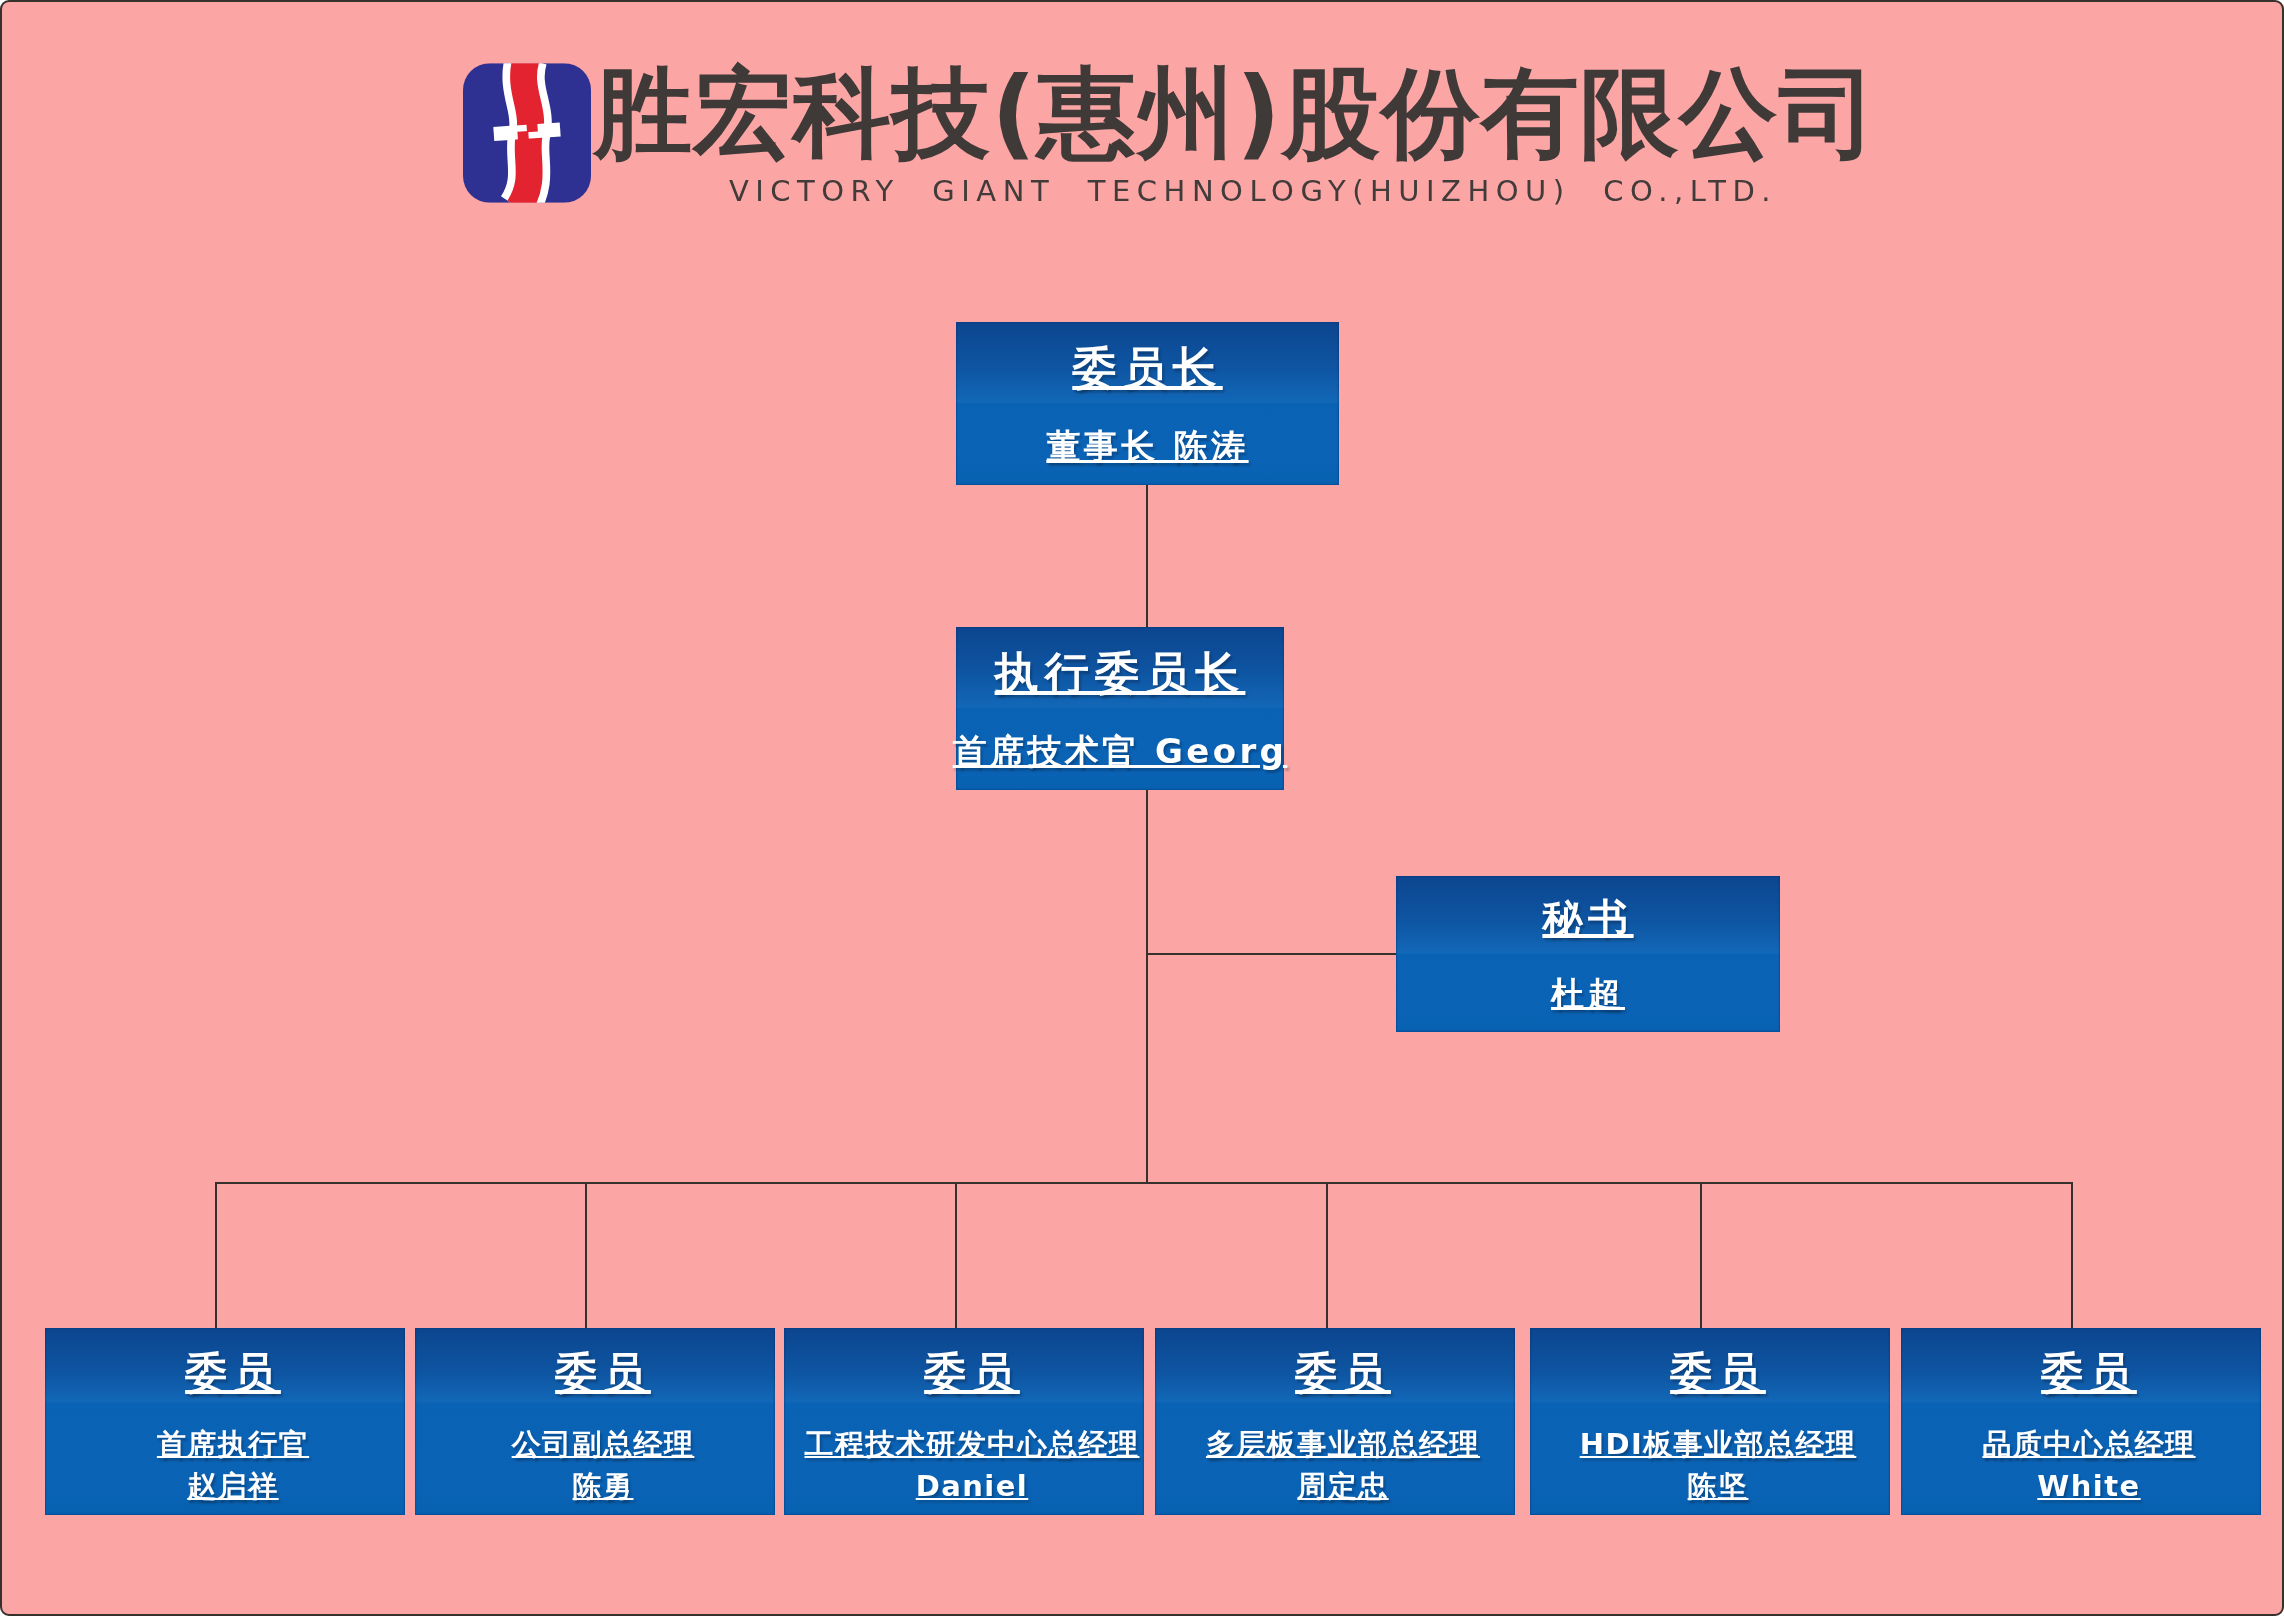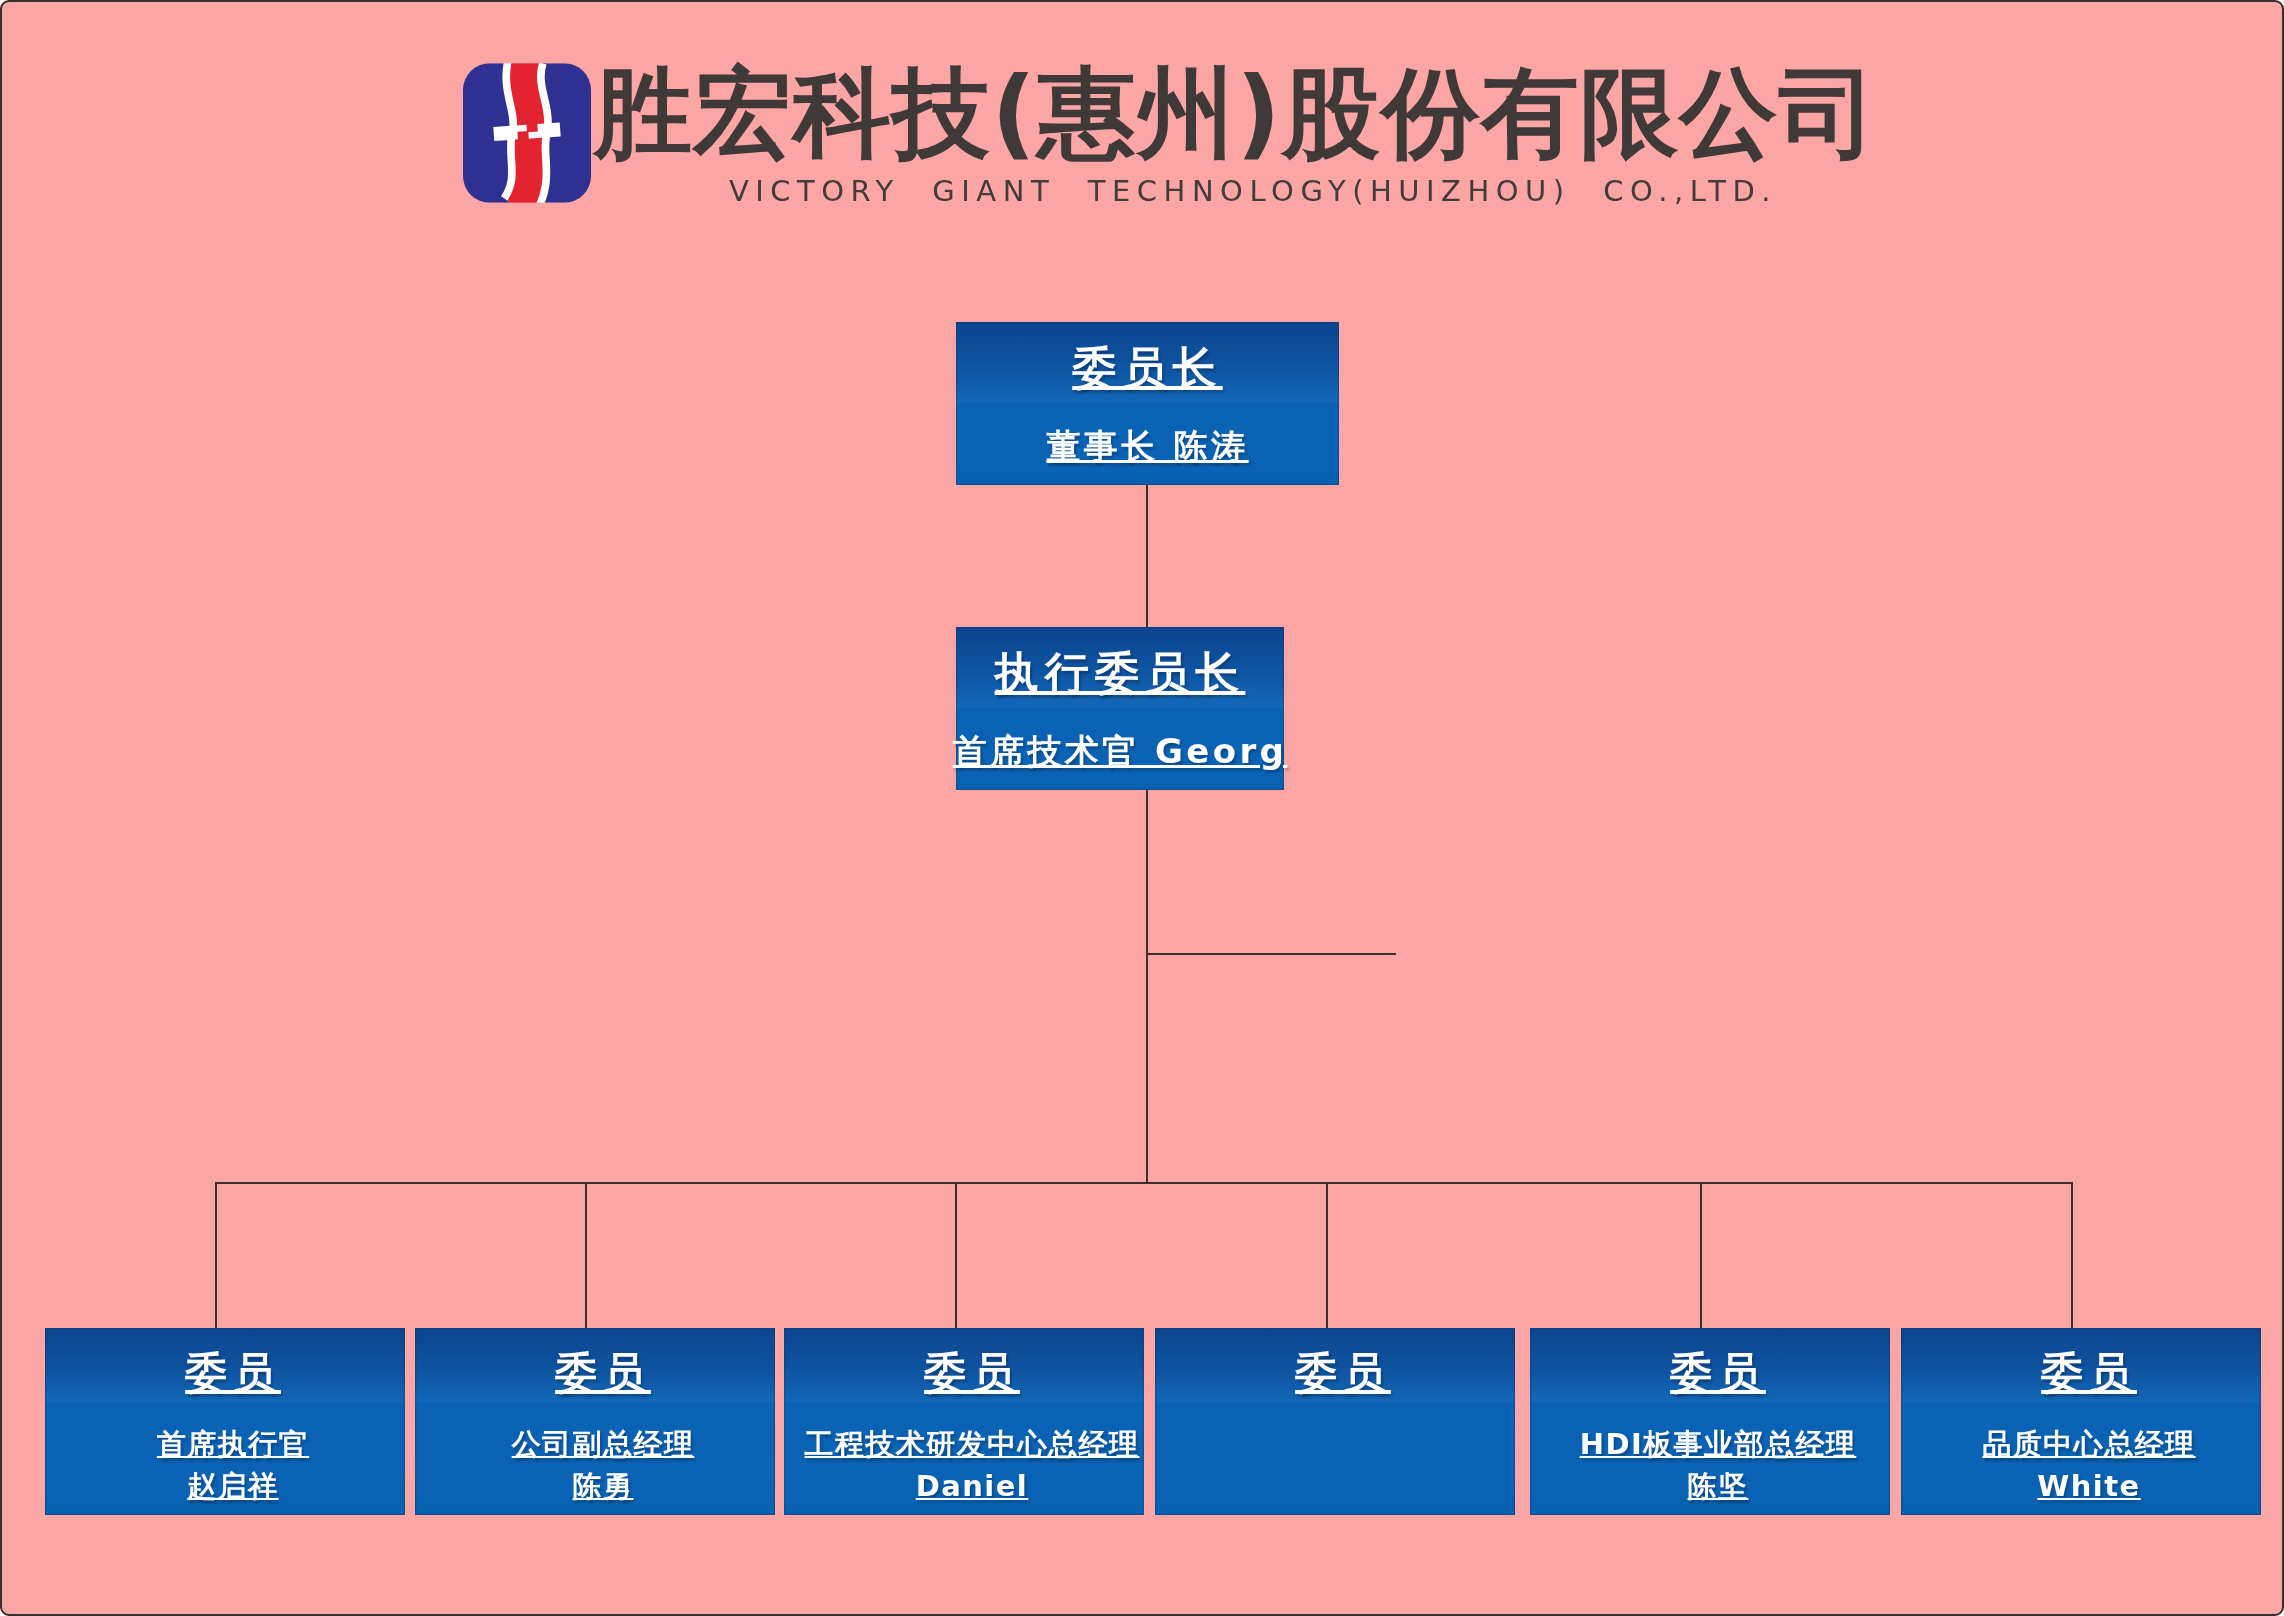--- a/index.html
+++ b/index.html
@@ -122,20 +122,24 @@
   <div class="node" id="node-chairman">
     <div class="node-title">委员长</div>
     <div class="node-name">董事长 陈涛</div>
   </div>
 
   <div class="node" id="node-exec">
     <div class="node-title">执行委员长</div>
     <div class="node-name">首席技术官 Georg</div>
   </div>
 
+  <div class="node" id="node-secretary">
+    <div class="node-title">秘书</div>
+    <div class="node-name">杜超</div>
+  </div>
 
   <div class="node member" id="member-0">
     <div class="node-title">委员</div>
     <div class="node-name">
       <span>首席执行官</span>
       <span>赵启祥</span>
     </div>
   </div>
 
   <div class="node member" id="member-1">
@@ -149,20 +153,24 @@
   <div class="node member" id="member-2">
     <div class="node-title">委员</div>
     <div class="node-name">
       <span>工程技术研发中心总经理</span>
       <span>Daniel</span>
     </div>
   </div>
 
   <div class="node member" id="member-3">
     <div class="node-title">委员</div>
+    <div class="node-name">
+      <span>多层板事业部总经理</span>
+      <span>周定忠</span>
+    </div>
   </div>
 
   <div class="node member" id="member-4">
     <div class="node-title">委员</div>
     <div class="node-name">
       <span>HDI板事业部总经理</span>
       <span>陈坚</span>
     </div>
   </div>
 

